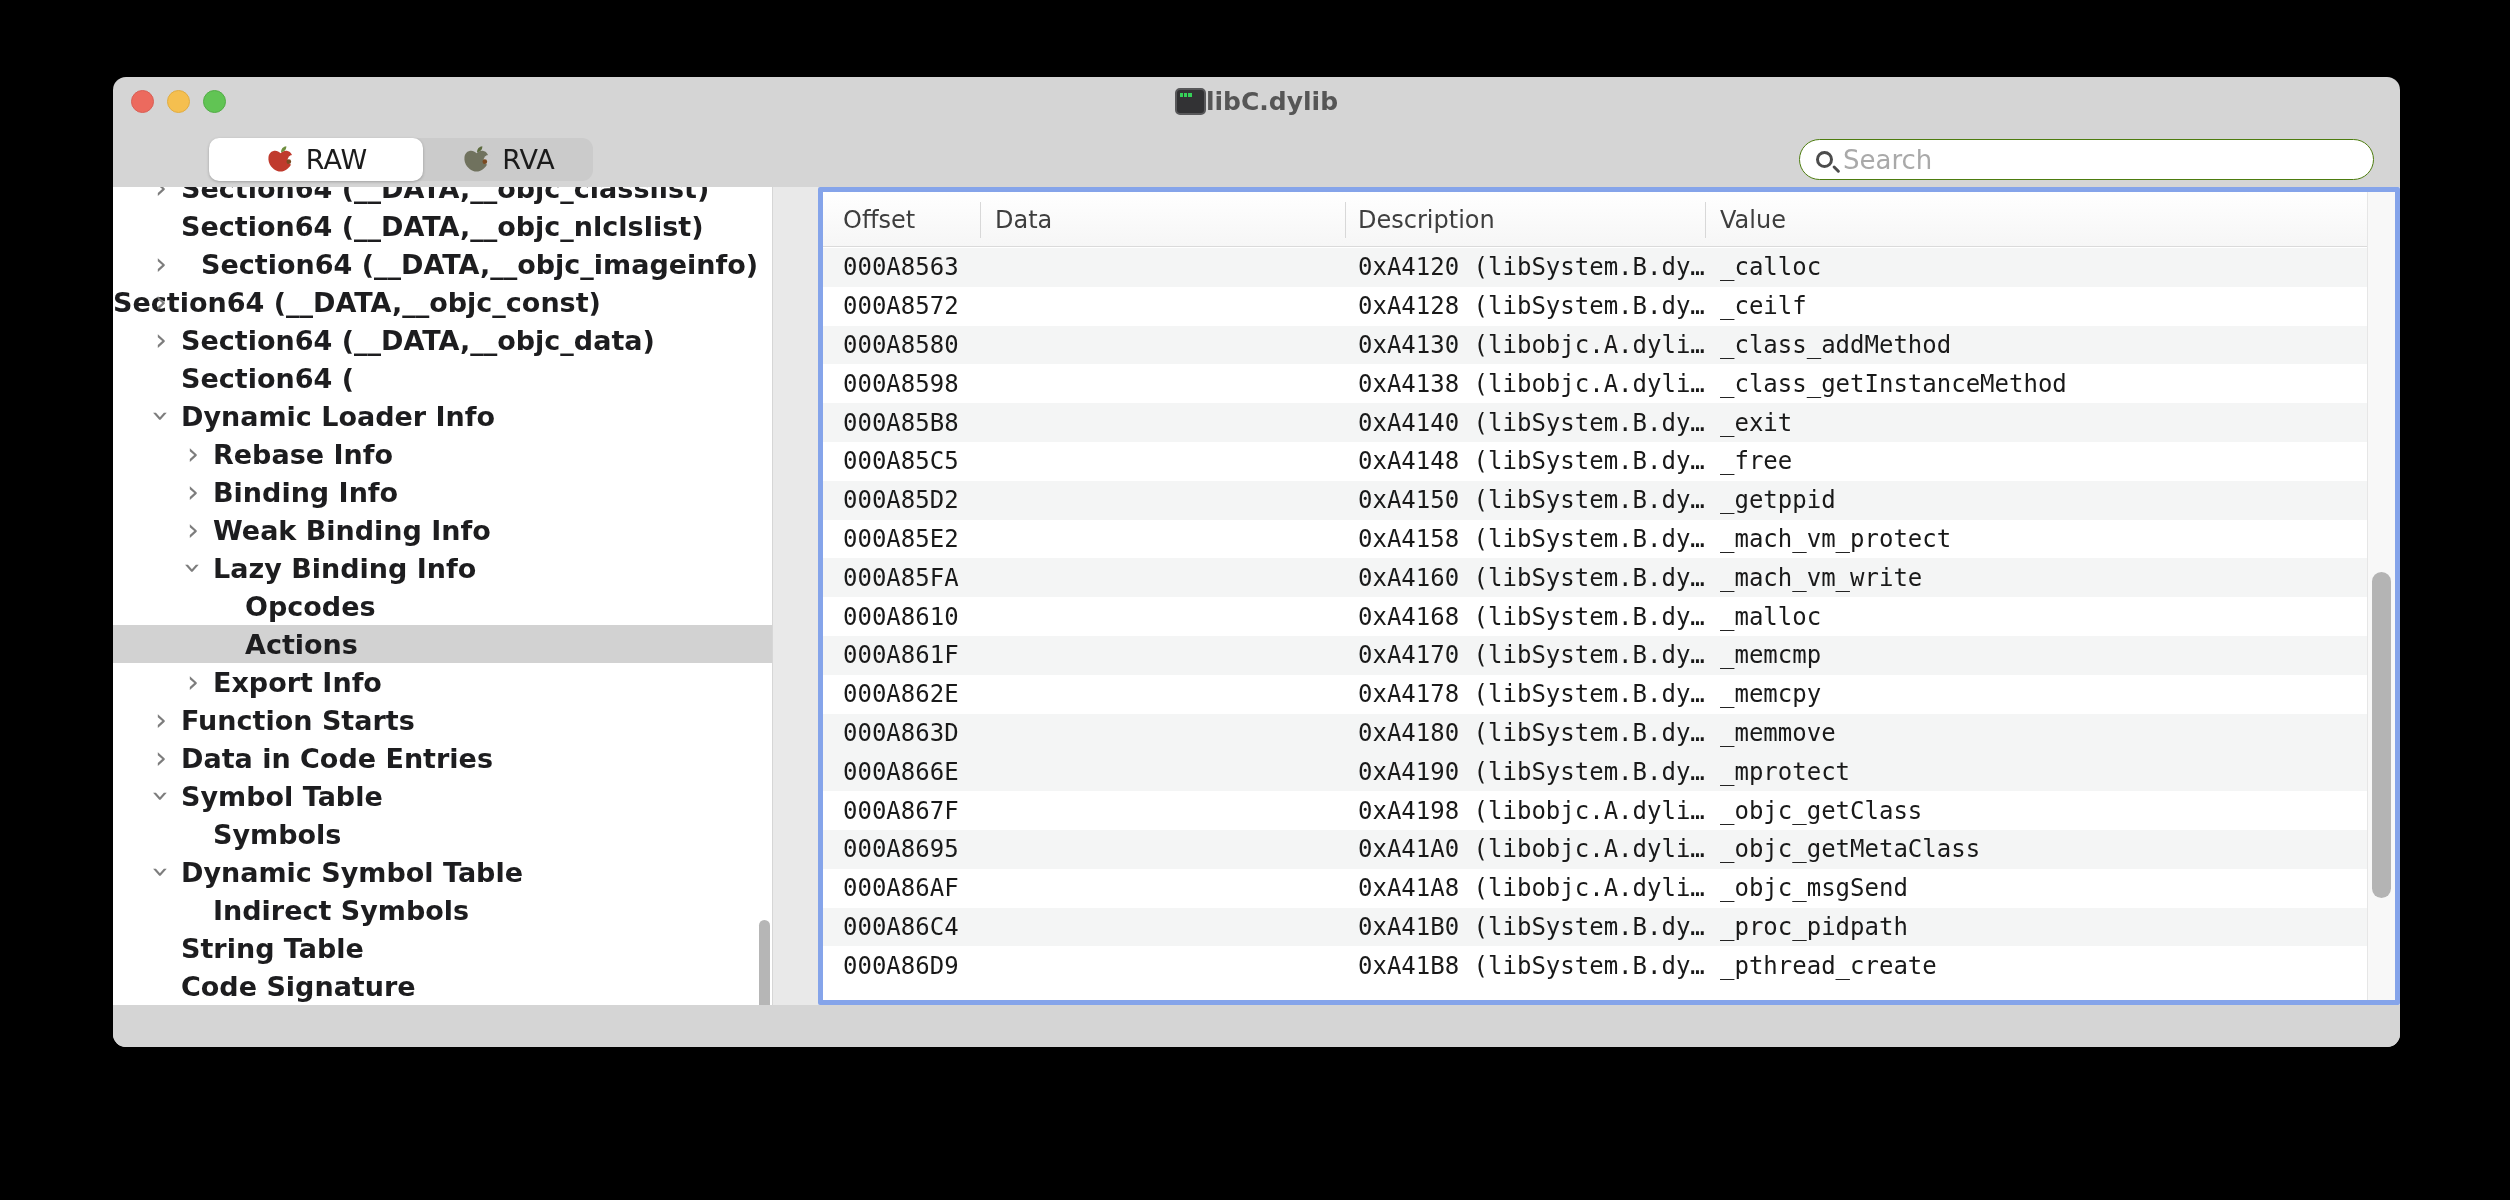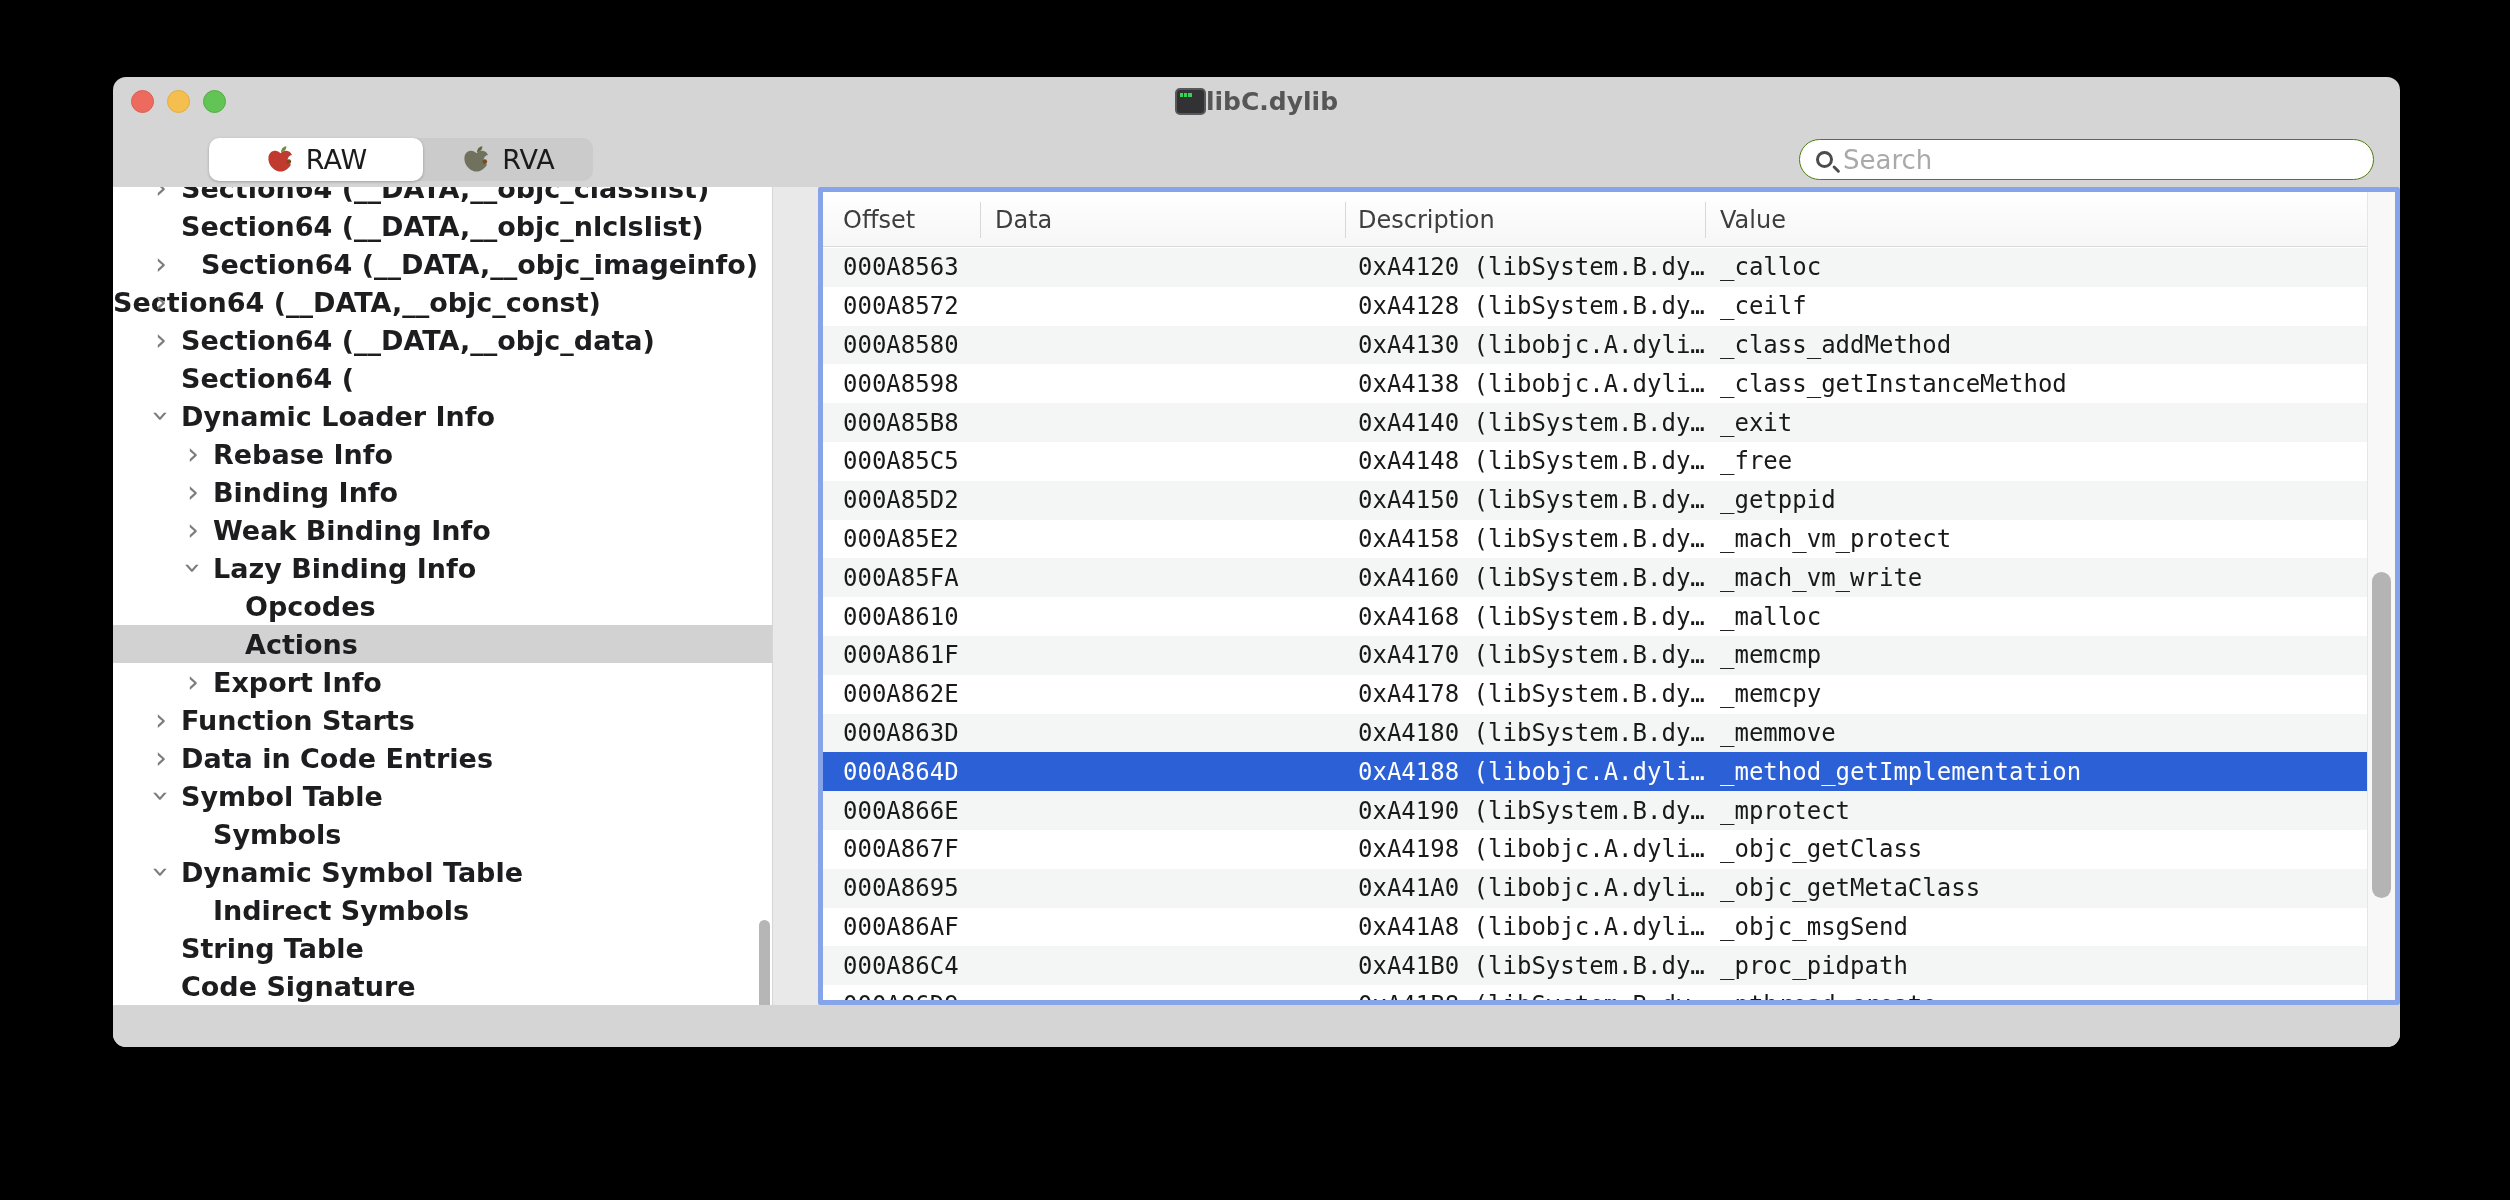--- a/index.html
+++ b/index.html
@@ -297,26 +297,20 @@
             <div class="cell c-data"></div>
             <div class="cell c-desc">0xA4178 (libSystem.B.dy…</div>
             <div class="cell c-value">_memcpy</div>
           </div>
           <div class="trow odd">
             <div class="cell c-offset">000A863D</div>
             <div class="cell c-data"></div>
             <div class="cell c-desc">0xA4180 (libSystem.B.dy…</div>
             <div class="cell c-value">_memmove</div>
           </div>
-          <div class="trow selected">
-            <div class="cell c-offset">000A864D</div>
-            <div class="cell c-data"></div>
-            <div class="cell c-desc">0xA4188 (libobjc.A.dyli…</div>
-            <div class="cell c-value">_method_getImplementation</div>
-          </div>
           <div class="trow odd">
             <div class="cell c-offset">000A866E</div>
             <div class="cell c-data"></div>
             <div class="cell c-desc">0xA4190 (libSystem.B.dy…</div>
             <div class="cell c-value">_mprotect</div>
           </div>
           <div class="trow even">
             <div class="cell c-offset">000A867F</div>
             <div class="cell c-data"></div>
             <div class="cell c-desc">0xA4198 (libobjc.A.dyli…</div>

